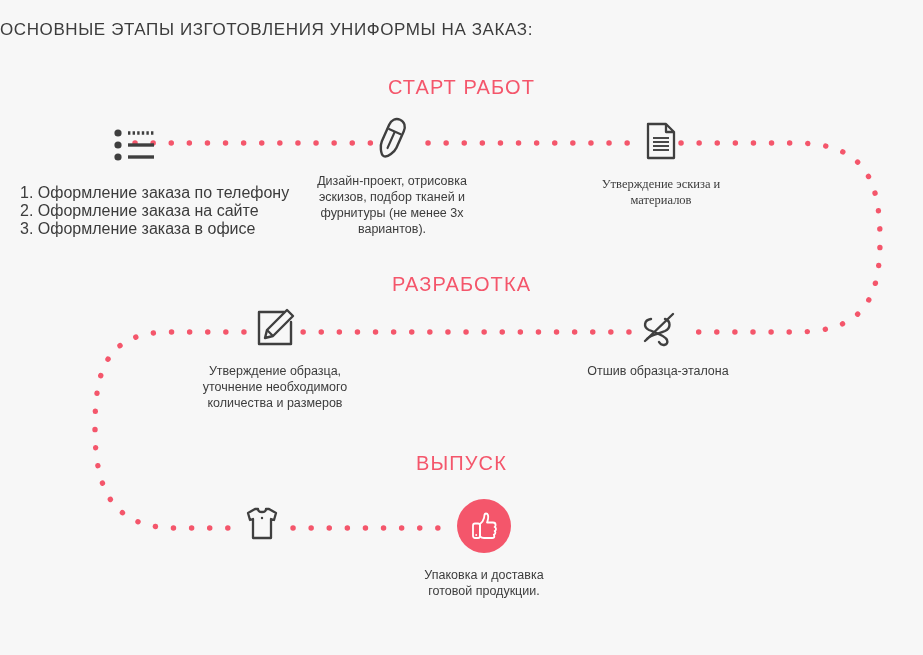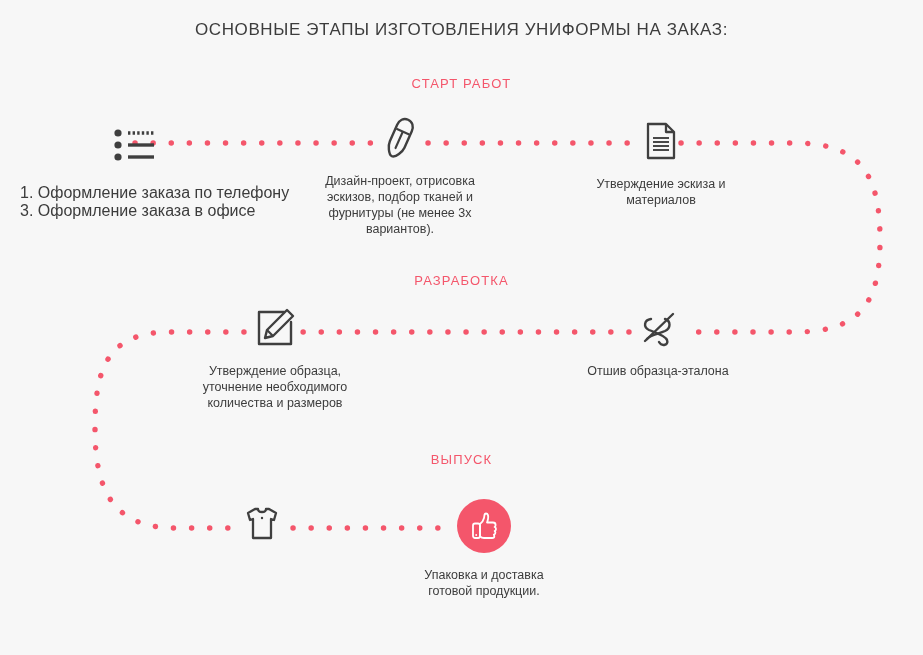--- a/index.html
+++ b/index.html
@@ -29,35 +29,34 @@
     height: 655px;
     pointer-events: none;
   }
 
   
   .page-title {
     position: absolute;
     left: 0;
     top: 20px;
     width: 923px;
-    text-align: center;
     font-size: 17px;
     letter-spacing: 0.6px;
     color: #3c3c3c;
     font-weight: normal;
   }
 
   
   .section-head {
     position: absolute;
     width: 923px;
     left: 0;
     text-align: center;
     color: #f4566b;
-    font-size: 13px;
+    font-size: 20px;
     letter-spacing: 1.1px;
   }
   #head-start   { top: 76px; }
   #head-develop { top: 261px; margin-top: 12px; }
   #head-release { top: 452px; }
 
   
   .step {
     position: absolute;
   }
@@ -72,22 +71,22 @@
     font-size: 12.5px;
     line-height: 16px;
     color: #3c3c3c;
     text-align: center;
     white-space: pre-line;
   }
 
   
   #step-order     { left: 20px;  top: 122px; width: 230px; }
   #step-order .icon-wrap { justify-content: center; }
-  #step-design    { left: 312px; top: 115px; width: 176px; }
-  #step-approve   { left: 578px; top: 118px; width: 166px; }
+  #step-design    { left: 304px; top: 115px; width: 176px; }
+  #step-approve   { left: 578px; top: 118px; width: 166px; font-family: Liberation Serif, serif; }
   #step-sample    { left: 185px; top: 305px; width: 180px; }
   #step-sewsample { left: 572px; top: 305px; width: 172px; }
   #step-batch     { left: 182px; top: 500px; width: 160px; }
   #step-pack      { left: 398px; top: 497px; width: 172px; }
 
   .icon-svg { display: block; }
 
   
   .thumb-badge {
     width: 54px;
@@ -142,20 +141,21 @@
         <circle cx="4" cy="5" r="3.6" fill="#3f3f3f"></circle>
         <circle cx="4" cy="17" r="3.6" fill="#3f3f3f"></circle>
         <circle cx="4" cy="29" r="3.6" fill="#3f3f3f"></circle>
         <line x1="14" y1="5" x2="40" y2="5" stroke="#3f3f3f" stroke-width="3.4" stroke-dasharray="2.4 2.2"></line>
         <line x1="14" y1="17" x2="40" y2="17" stroke="#3f3f3f" stroke-width="3.4"></line>
         <line x1="14" y1="29" x2="40" y2="29" stroke="#3f3f3f" stroke-width="3.4"></line>
       </svg>
     </div>
     <ul class="ordered-list" style="margin-top:16px;">
       <li>1. Оформление заказа по телефону</li>
+      <li>2. Оформление заказа на сайте</li>
       <li>3. Оформление заказа в офисе</li>
     </ul>
   </div>
 
   <div class="step" id="step-design">
     <div class="icon-wrap">
       <svg class="icon-svg" width="40" height="46" viewBox="0 0 40 46" xmlns="http://www.w3.org/2000/svg">
         <g transform="rotate(24 20 23)">
           <path d="M20 3 C25 3 28 7 28 12 L28 30 C28 34 24 43 20 43 C16 43 12 34 12 30 L12 12 C12 7 15 3 20 3 Z" fill="none" stroke="#3f3f3f" stroke-width="2.4" stroke-linejoin="round"></path>
           <line x1="20" y1="17" x2="20" y2="34" stroke="#3f3f3f" stroke-width="2.1" stroke-linecap="round"></line>

